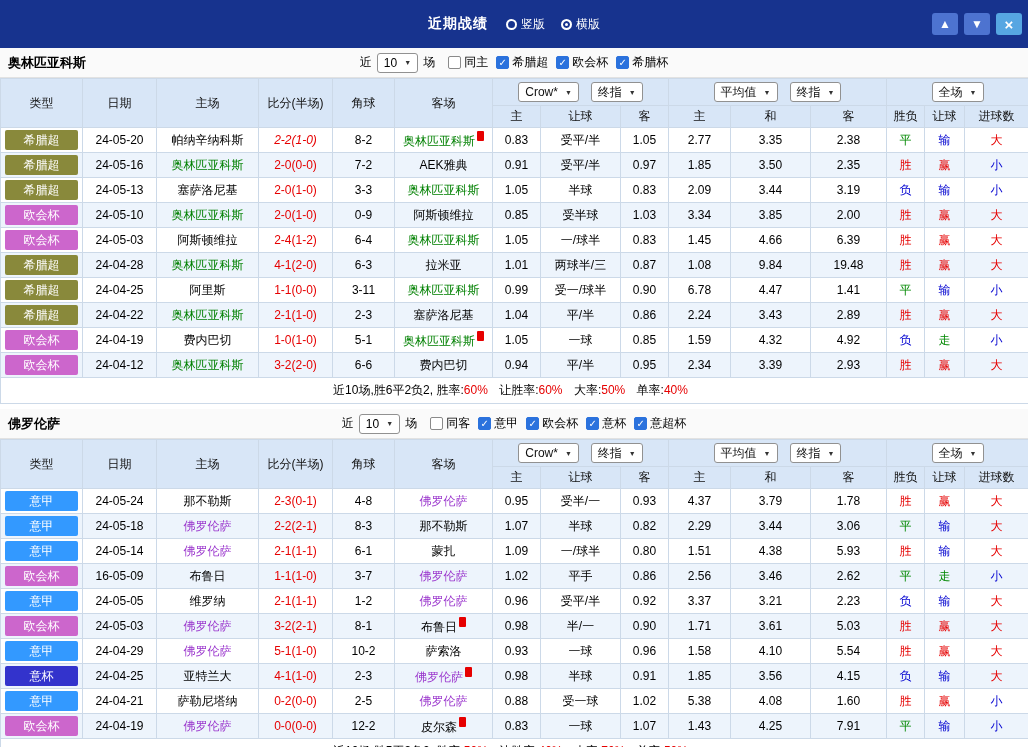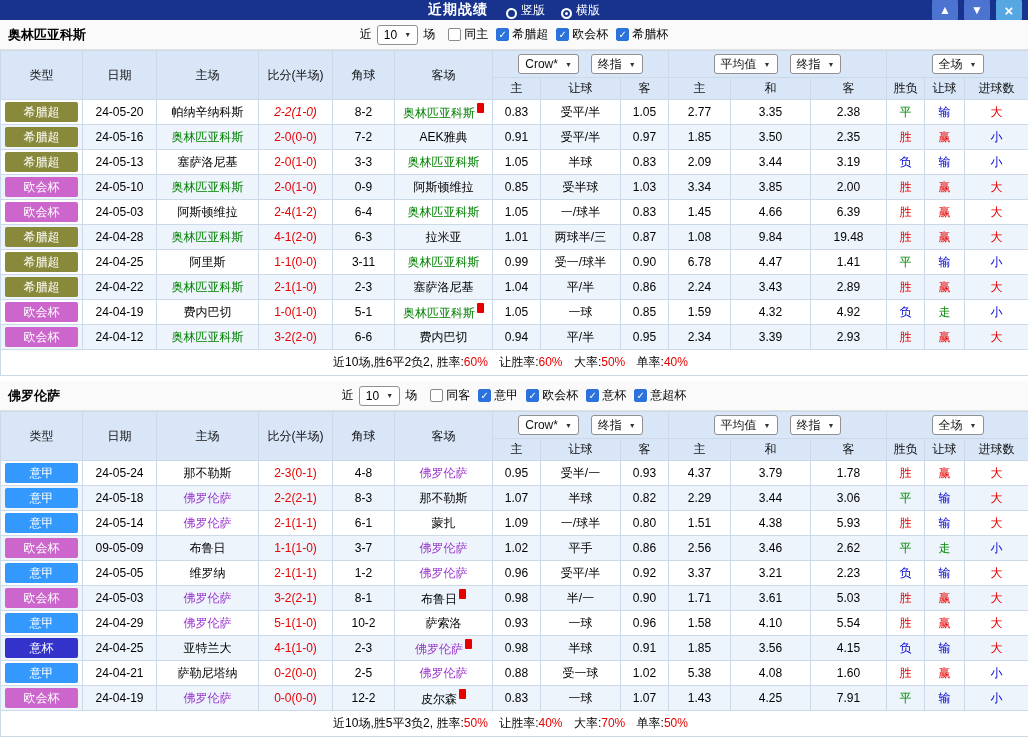--- a/index.html
+++ b/index.html
@@ -1,23 +1,23 @@
 <!DOCTYPE html>
 <html><head>
 <meta charset="utf-8">
 <style>
   *{box-sizing:border-box;margin:0;padding:0}
   body{width:1028px;height:747px;overflow:hidden;background:#fff;
        font-family:"Liberation Sans","DejaVu Sans",sans-serif;font-size:12px;color:#000}
   
-  .titlebar{position:relative;height:20px;background:#17338e}
+  .titlebar{position:relative;height:48px;background:#17338e}
   .tb-center{position:absolute;left:0;top:0;right:0;bottom:0;display:flex;align-items:center;justify-content:center;gap:18px;color:#fff}
   .tb-title{font-size:14px;font-weight:bold;letter-spacing:1px}
   .tb-radios{display:inline-flex;gap:16px;align-items:center}
-  .tb-radio{display:inline-flex;align-items:flex-end;gap:4px;cursor:pointer}
+  .tb-radio{display:inline-flex;align-items:center;gap:4px;cursor:pointer}
   .rdot{display:inline-block;width:11px;height:11px;border-radius:50%;border:2px solid #fff;background:transparent}
   .rdot.sel{background:#fff;box-shadow:inset 0 0 0 2px #17338e}
   .tb-buttons{position:absolute;right:6px;top:0;height:100%;display:flex;align-items:center;gap:6px}
   .tb-btn{width:26px;height:22px;border:none;border-radius:3px;color:#fff;font-size:12px;line-height:1;cursor:pointer;font-family:inherit}
   .tb-btn.up,.tb-btn.down{background:#4d73d0}
   .tb-btn.close{background:#56a6e2;font-size:15px;font-weight:bold}
   
   .team-section+.team-section{margin-top:5px}
   .section-head{position:relative;height:30px;background:#fafafa;border-bottom:1px solid #e2e2e2;display:flex;align-items:center;justify-content:center}
   .team-name{position:absolute;left:8px;font-size:13px;font-weight:bold}
@@ -481,21 +481,21 @@
             <td class="c-odds">4.38</td>
             <td class="c-odds">5.93</td>
             <td class="c-res" style="color: rgb(230, 0, 0);">胜</td>
             <td class="c-res" style="color: rgb(0, 0, 208);">输</td>
             <td class="c-res" style="color: rgb(230, 0, 0);">大</td>
           </tr>
           <tr class="row">
             <td class="c-type">
               <span class="badge" style="background: rgb(204, 102, 204);">欧会杯</span>
             </td>
-            <td class="c-date">09-05-09</td>
+            <td class="c-date">16-05-09</td>
             <td class="c-team"><span class="tname">布鲁日</span></td>
             <td class="c-score" style="color: rgb(230, 0, 0);">1-1(1-0)</td>
             <td class="c-corner">3-7</td>
             <td class="c-team"><span class="tname" style="color: rgb(153, 51, 204);">佛罗伦萨</span></td>
             <td class="c-odds">1.02</td>
             <td class="c-odds">平手</td>
             <td class="c-odds">0.86</td>
             <td class="c-odds">2.56</td>
             <td class="c-odds">3.46</td>
             <td class="c-odds">2.62</td>

